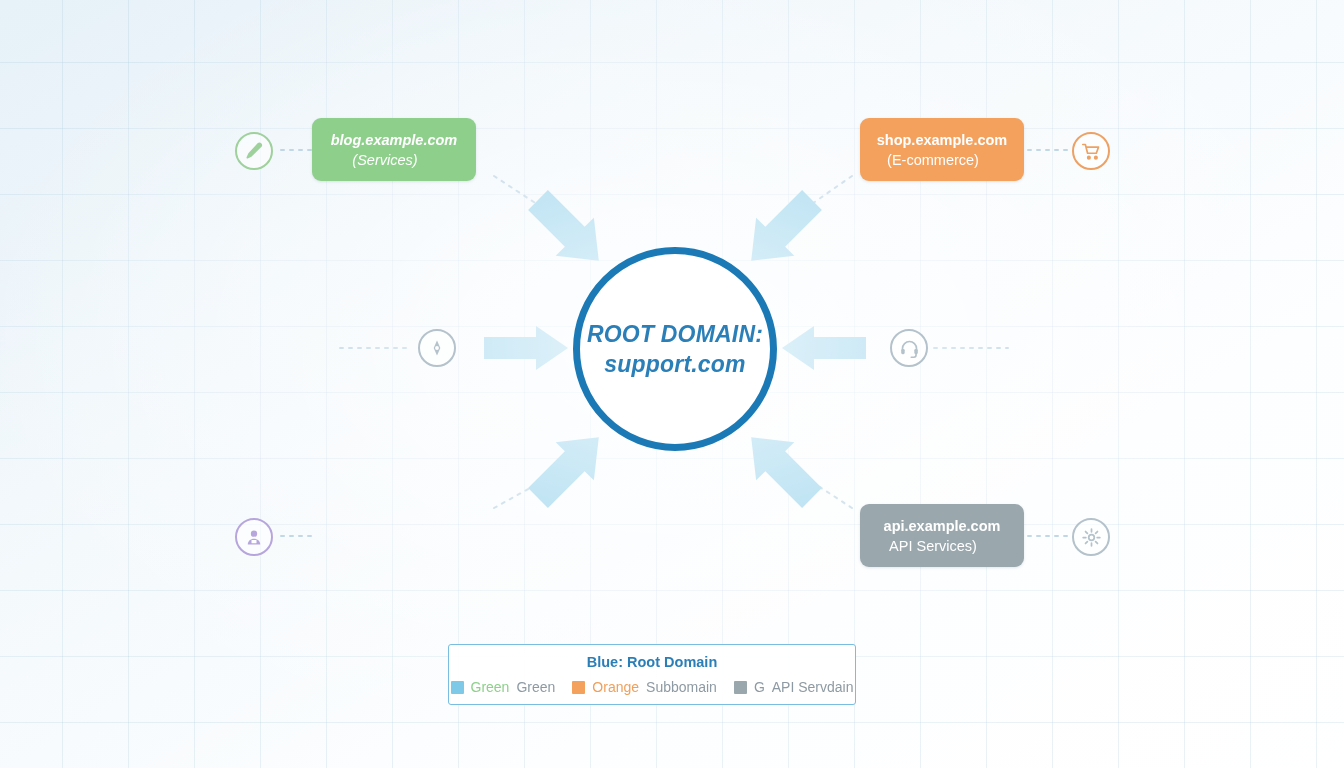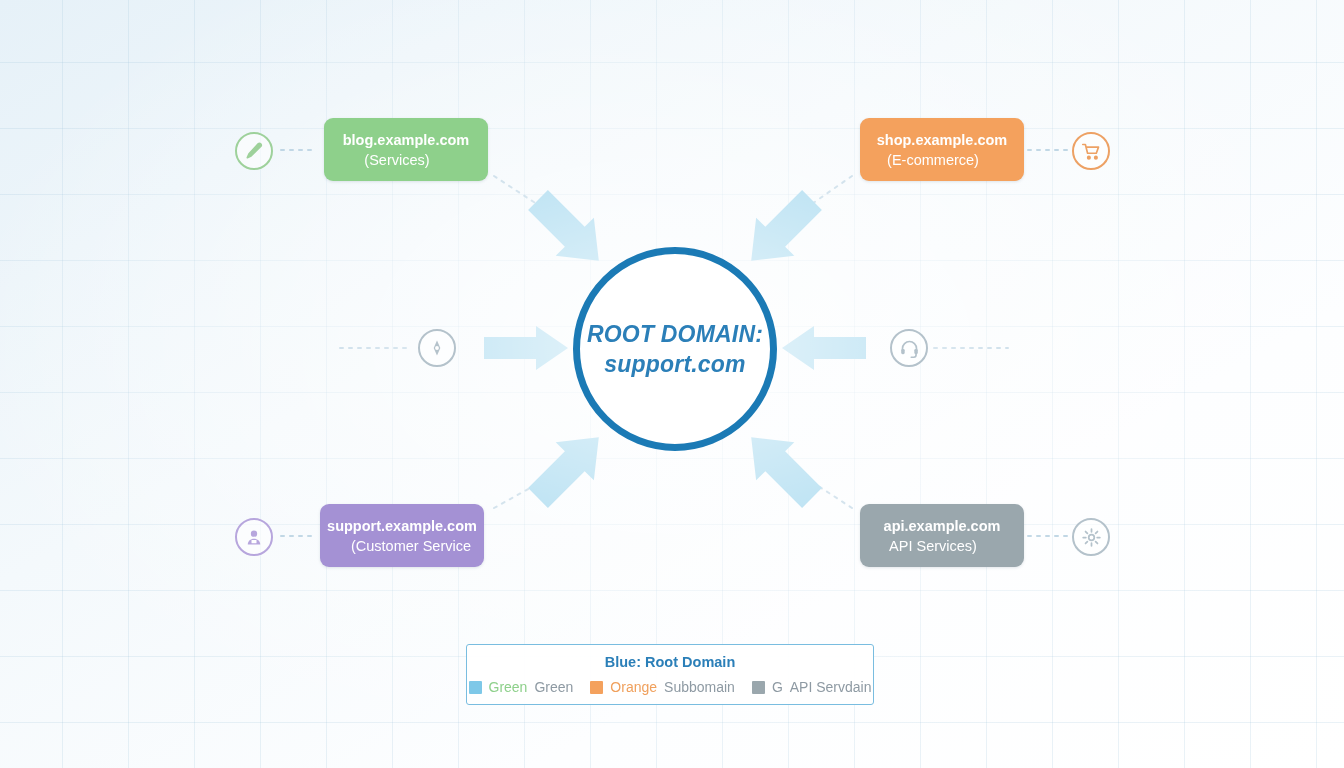--- a/index.html
+++ b/index.html
@@ -62,21 +62,21 @@
     align-items: center; justify-content: center;
     color: #ffffff;
     z-index: 5;
     box-shadow: 0 1px 3px rgba(40,70,90,0.13);
   }
   .node .t1 { font-size: 14.5px; font-weight: 700; line-height: 20px; white-space: nowrap; }
   .node .t2 { font-size: 14.5px; font-weight: 400; line-height: 20px; white-space: nowrap; }
   .node.clip-right .t2 { position: relative; left: -9px; }
   .node.clip-left  .t2 { position: relative; left: 9px; }
 
-  #node-blog    { left: 324px; top: 118px; background: #8ed08b; }
+  #node-blog    { left: 312px; top: 118px; background: #8ed08b; font-style: italic; }
   #node-shop    { left: 860px; top: 118px; background: #f4a15d; }
   #node-support { left: 320px; top: 504px; background: #a491d4; }
   #node-api     { left: 860px; top: 504px; background: #9aa7ad; }
 
   
   .ico {
     position: absolute;
     width: 38px; height: 38px;
     border-radius: 50%;
     border: 2px solid #b9c4cc;
@@ -88,21 +88,21 @@
   #ico-pencil  { left: 235px; top: 132px; border-color: #9ed19b; }
   #ico-cart    { left: 1072px; top: 132px; border-color: #eda164; }
   #ico-compass { left: 418px; top: 329px; border-color: #b4c2cb; }
   #ico-headset { left: 890px; top: 329px; border-color: #b4c2cb; }
   #ico-user    { left: 235px; top: 518px; border-color: #b7a6dd; }
   #ico-gear    { left: 1072px; top: 518px; border-color: #b4c2cb; }
 
   
   #legend {
     position: absolute;
-    left: 466px; top: 644px;
+    left: 448px; top: 644px;
     width: 408px; height: 61px;
     background: rgba(255,255,255,0.92);
     border: 1px solid #79bde0;
     border-radius: 3px;
     z-index: 7;
     display: flex; flex-direction: column;
     align-items: center; justify-content: center;
     gap: 9px;
   }
   #legend-title {
@@ -176,24 +176,20 @@
   <div class="node clip-right" id="node-blog">
     <div class="t1">blog.example.com</div>
     <div class="t2">(Services)</div>
   </div>
 
   <div class="node clip-right" id="node-shop">
     <div class="t1">shop.example.com</div>
     <div class="t2">(E-commerce)</div>
   </div>
 
-  <div class="node clip-left" id="node-support">
-    <div class="t1">support.example.com</div>
-    <div class="t2">(Customer Service</div>
-  </div>
 
   <div class="node clip-right" id="node-api">
     <div class="t1">api.example.com</div>
     <div class="t2">API Services)</div>
   </div>
 
   <div class="ico" id="ico-pencil">
     <svg width="20" height="20" viewBox="0 0 24 24" fill="none" stroke="#9ed19b" stroke-width="2" stroke-linecap="round" stroke-linejoin="round">
       <path d="M17 3.5a2.1 2.1 0 0 1 3 3L8.5 18 4 20l2-4.5z" fill="#9ed19b" stroke="#9ed19b"></path>
     </svg>

